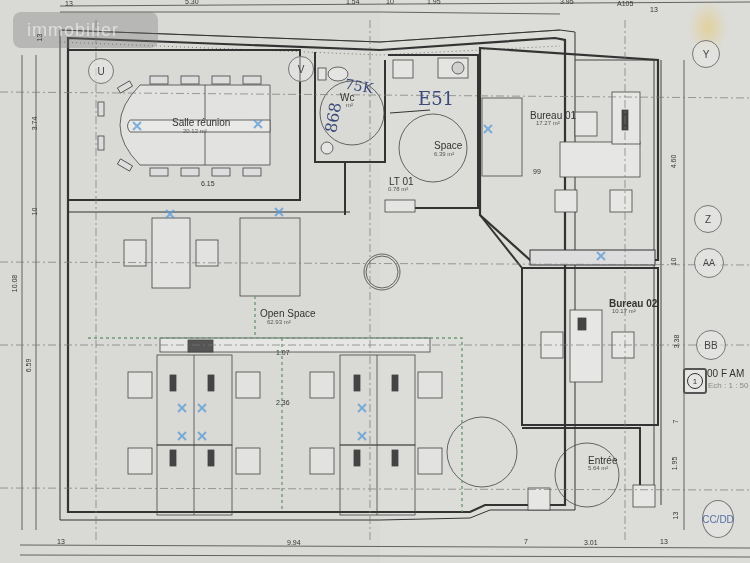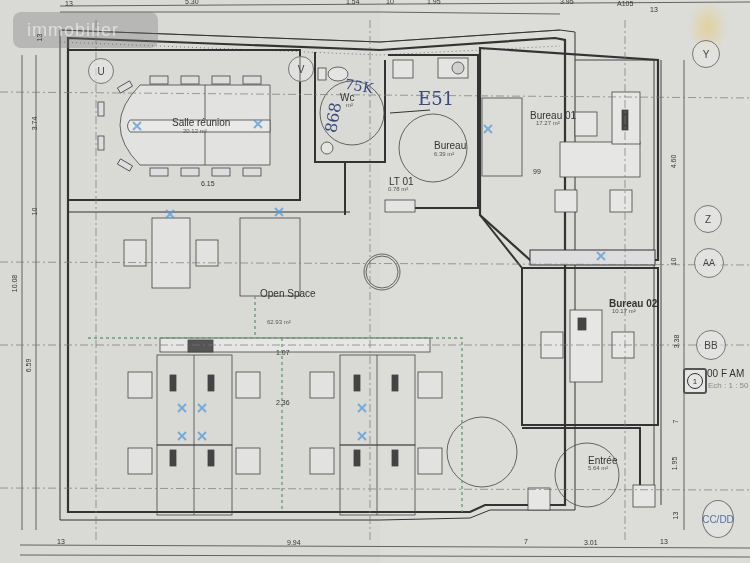--- a/index.html
+++ b/index.html
@@ -235,33 +235,33 @@
   </div>
 <div class="lbl" style="left:707px;top:368px;font-size:10px;color:#333;">00 F AM</div>
 <div class="lbl" style="left:708px;top:381px;font-size:8px;color:#888;">Ech : 1 : 50</div>
 
 <div class="lbl room-name" style="left:172px;top:117px;">Salle réunion</div>
 <div class="lbl room-area" style="left:183px;top:128px;">20.12 m²</div>
 
 <div class="lbl room-name" style="left:340px;top:92px;">Wc</div>
 <div class="lbl room-area" style="left:346px;top:102px;">m²</div>
 
-<div class="lbl room-name" style="left:434px;top:140px;">Bureau</div>
+<div class="lbl room-name" style="left:434px;top:140px;">Space</div>
 <div class="lbl room-area" style="left:434px;top:151px;">6.39 m²</div>
 
 <div class="lbl room-name" style="left:389px;top:176px;text-align:right;">LT 01</div>
 <div class="lbl room-area" style="left:388px;top:186px;">0.78 m²</div>
 
 <div class="lbl room-name" style="left:530px;top:110px;">Bureau 01</div>
 <div class="lbl room-area" style="left:536px;top:120px;">17.27 m²</div>
 
 <div class="lbl room-name" style="left:609px;top:298px;font-weight:bold;">Bureau 02</div>
 <div class="lbl room-area" style="left:612px;top:308px;">10.17 m²</div>
 
-<div class="lbl room-name" style="left:260px;top:288px;">Open Space</div>
+<div class="lbl room-name" style="left:260px;top:308px;">Open Space</div>
 <div class="lbl room-area" style="left:267px;top:319px;">62.93 m²</div>
 
 <div class="lbl room-name" style="left:588px;top:455px;text-align:center;">Entrée</div>
 <div class="lbl room-area" style="left:588px;top:465px;">5.64 m²</div>
 
 <div class="lbl dim" style="left:65px;top:0px;">13</div>
 <div class="lbl dim" style="left:185px;top:-2px;">5.30</div>
 <div class="lbl dim" style="left:346px;top:-2px;">1.54</div>
 <div class="lbl dim" style="left:386px;top:-2px;">10</div>
 <div class="lbl dim" style="left:427px;top:-2px;">1.95</div>

